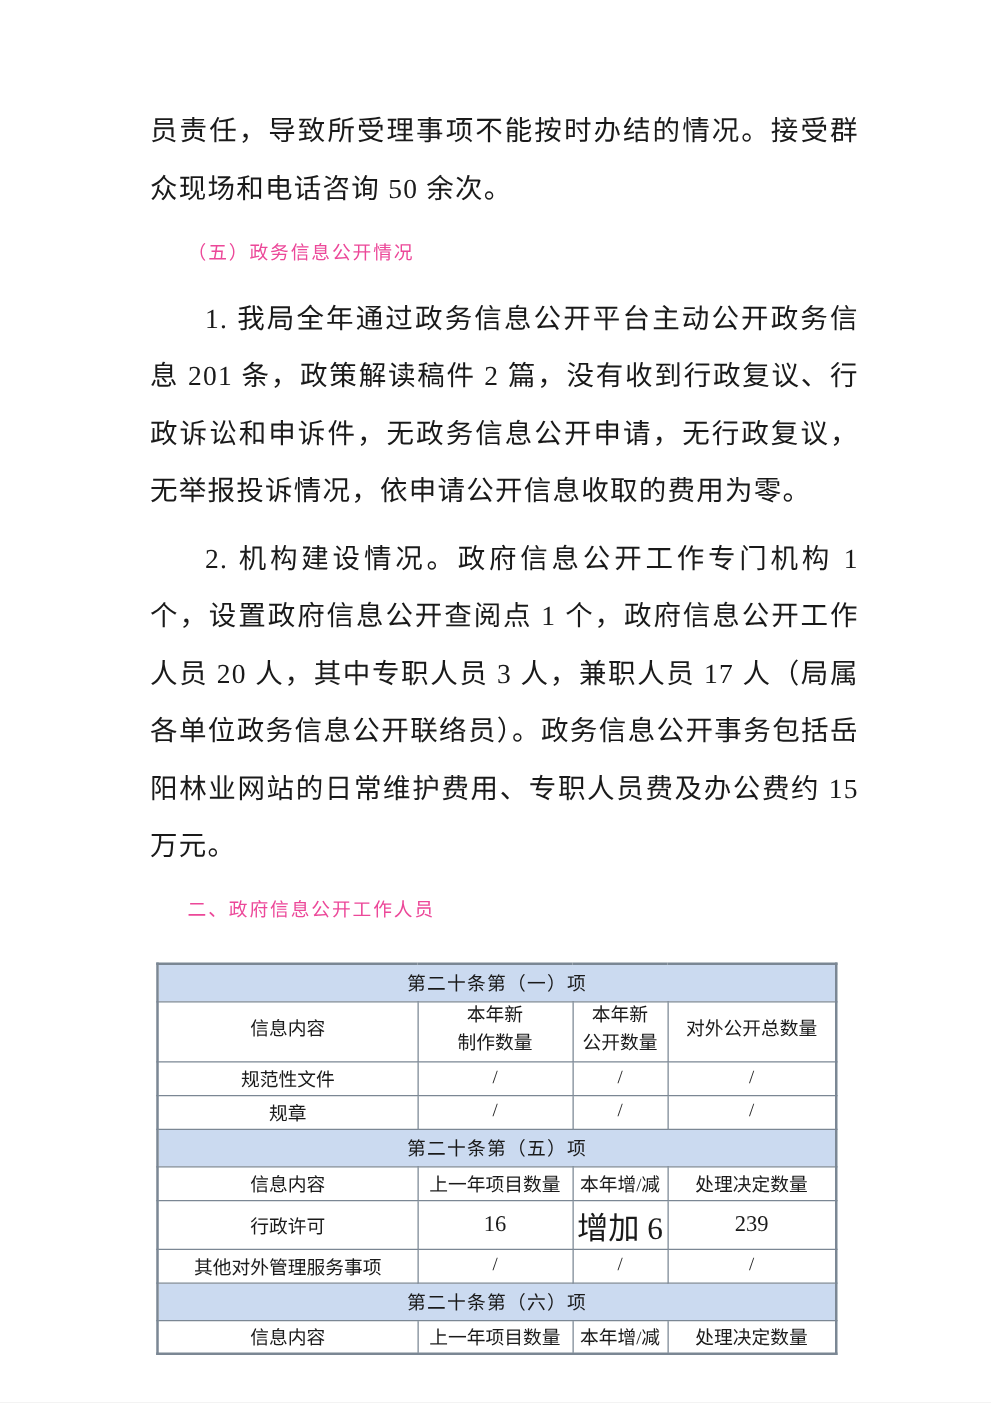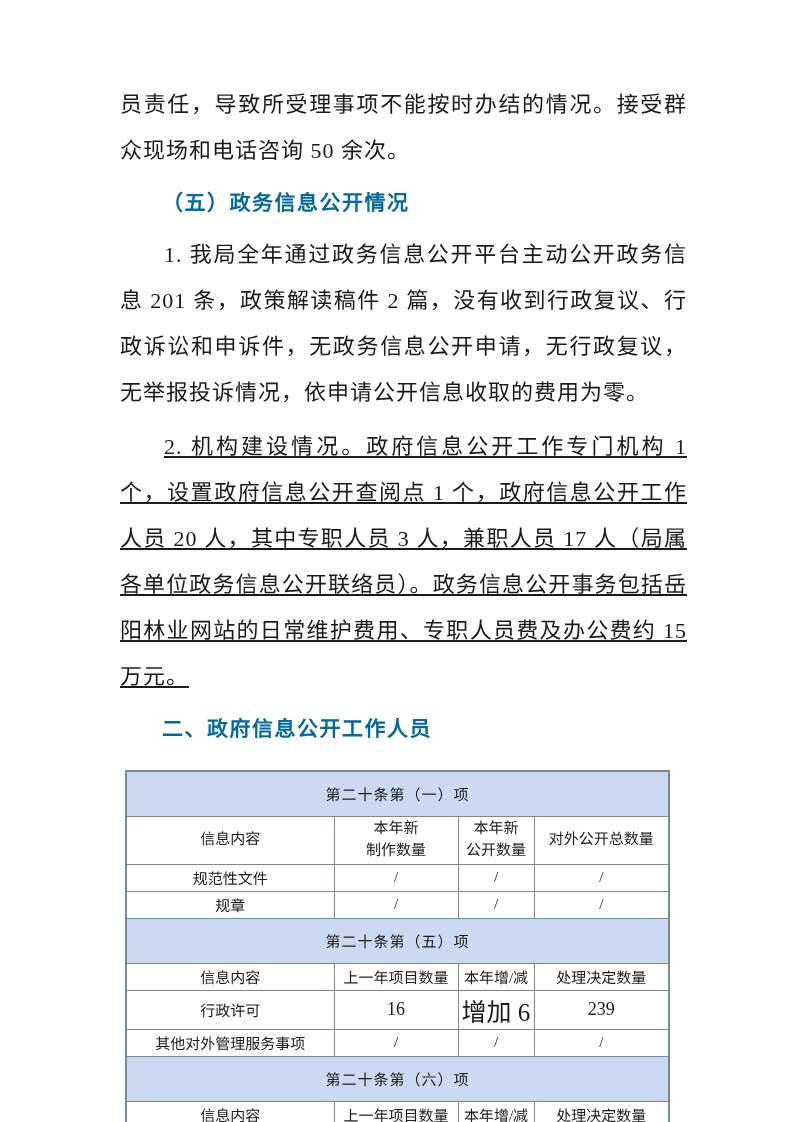--- a/index.html
+++ b/index.html
@@ -23,51 +23,51 @@
   .para {
     font-size: 22px;
     line-height: 46px;
     text-align: justify;
     letter-spacing: 1px;
     color: #1a1a1a;
   }
   .para.indent { text-indent: 2em; }
 
   .heading {
-    font-size: 21px;
+    font-size: 15px;
     line-height: 46px;
-    font-weight: bold;
+    font-weight: normal;
     letter-spacing: 1.5px;
-    color: #0369a1;
+    color: #ec4899;
     text-indent: 2em;
   }
   .heading.sub { margin-top: 6px; }
   .heading.main { margin-top: 6px; margin-bottom: 0; }
   .para.p1 { margin-top: 6px; }
-  .para.p2 { margin-top: 8px; text-decoration: underline; }
+  .para.p2 { margin-top: 8px; }
 
   table.info-table {
     margin-top: 18px;
     margin-left: 5px;
     width: 543px;
     border-collapse: collapse;
     table-layout: fixed;
     border: 2px solid #7b8794;
     font-size: 15px;
     color: #1a1a1a;
   }
   table.info-table td {
     border: 1px solid #7b8794;
     text-align: center;
     vertical-align: middle;
     padding: 1px 3px;
     overflow: hidden;
   }
   tr.band td {
-    height: 45px;
+    height: 30px;
     background: #cbdaf0;
     letter-spacing: 1px;
   }
   tr.hdr2 td { height: 48px; line-height: 1.45; white-space: pre-line; }
   tr.hdr td, tr.row td { height: 27px; }
   td.c0 { text-align: left; padding-left: 9px; }
   tr.hdr td.c0, tr.hdr2 td.c0 { text-align: center; padding-left: 3px; }
   td.emph { font-size: 25px; }
   td.num { font-size: 18px; }
 </style>

